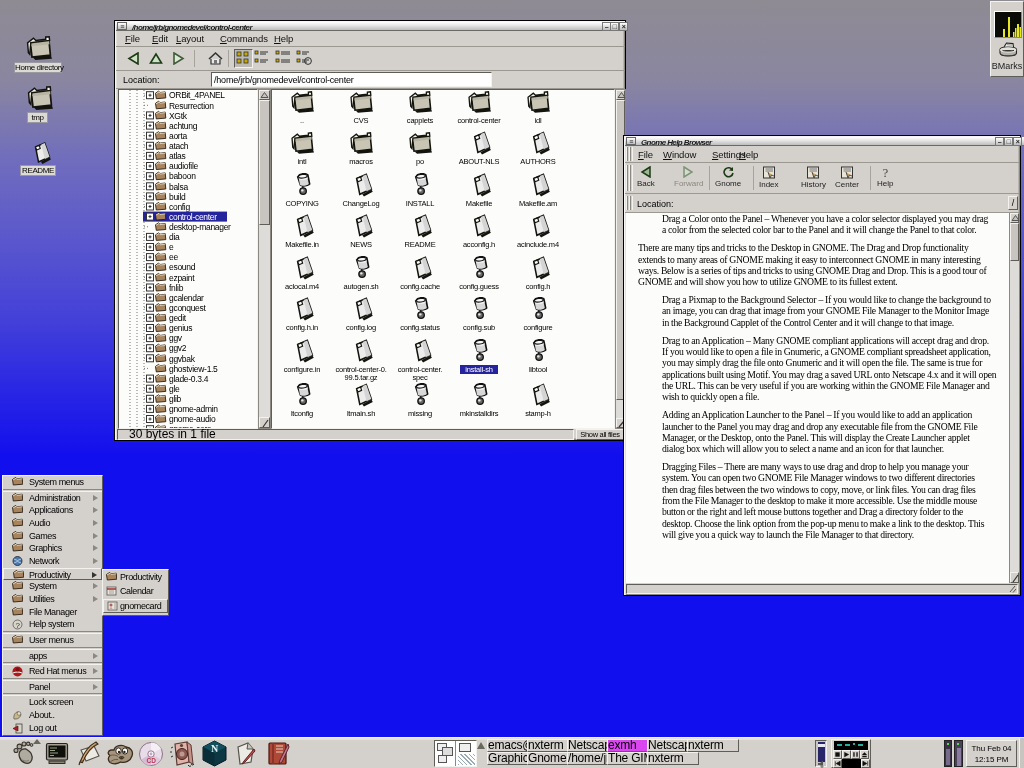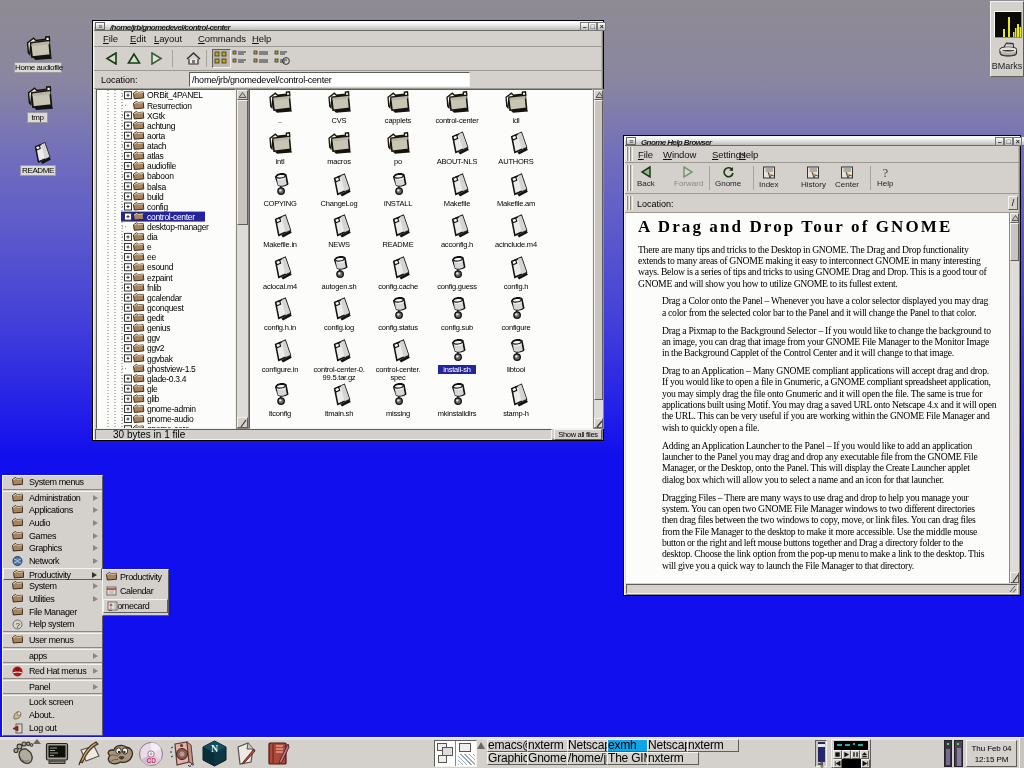--- a/index.html
+++ b/index.html
@@ -55,35 +55,35 @@
   <path d="M1 3 L4 1.2 L5 2.3 L10.2 1.8" fill="none" stroke="#e9dcc4" stroke-width="0.9"></path>
 </g>
 </defs>
 </svg>
 
 <div class="abs" style="left:22px;top:34px;width:32px;height:28px">
     <svg width="32" height="28" viewBox="0 0 22 21">
       <use href="#bigfolder"></use>
     </svg>
   </div>
-<div class="abs lbl" style="left:14px;top:62px;width:48px;text-align:center;background:#dcdad5;border:1px solid #9a98a0;padding:0">Home audiofile</div>
+<div class="abs lbl" style="left:14px;top:62px;width:48px;text-align:center;background:#dcdad5;border:1px solid #9a98a0;padding:0">Home directory</div>
 <div class="abs" style="left:23px;top:84px;width:32px;height:28px">
     <svg width="32" height="28" viewBox="0 0 22 21">
       <use href="#bigfolder"></use>
     </svg>
   </div>
 <div class="abs lbl" style="left:27px;top:112px;width:21px;text-align:center;background:#dcdad5;border:1px solid #9a98a0">tmp</div>
 <div class="abs" style="left:25px;top:140px;width:28px;height:26px">
     <svg width="28" height="26" viewBox="0 0 22 21">
       <use href="#bigpaper"></use>
     </svg>
   </div>
 <div class="abs lbl" style="left:20px;top:165px;width:36px;text-align:center;background:#dcdad5;border:1px solid #9a98a0">README</div>
 
-<div class="abs win" id="gmc" style="left:92px;top:20px;width:512px;height:421px">
+<div class="abs win" id="gmc" style="left:114px;top:20px;width:512px;height:421px">
   <div class="abs tb" style="left:1px;top:1px;width:509px;height:9px">
     <span class="abs" style="left:1px;top:0;width:10px;height:8px;background:linear-gradient(180deg,#fff,#c0c0c0);border:1px solid #666;font-style:normal;font-weight:bold;font-size:7px;line-height:7px;text-align:center">≡</span>
     <span style="position:absolute;left:16px;top:1px">/home/jrb/gnomedevel/control-center</span>
     <span class="tbtn" style="left:486px">–</span>
       <span class="tbtn" style="left:494px">□</span>
       <span class="tbtn" style="left:503px">×</span>
   </div>
   <div class="abs mbar" style="left:1px;top:10px;width:509px;height:16px;border-bottom:1px solid #9a9890;line-height:16px">
     <span class="abs" style="left:9px"><u>F</u>ile</span>
     <span class="abs" style="left:36px"><u>E</u>dit</span>
@@ -438,21 +438,21 @@
         </div>
       <div class="abs up" style="left:0px;top:10px;width:9px;height:300px;background:#c8c5c0"></div>
       <div class="abs up" style="left:0px;top:328px;width:9px;height:10px">
           <svg width="9" height="10" viewBox="0 0 9 10">
             <path d="M7 2 L2 8" stroke="#333" stroke-width="1.2"></path>
           </svg>
         </div>
     </div>
   </div>
   <div class="abs" style="left:1px;top:408px;width:509px;height:11px">
-    <div class="abs dn" style="left:1px;top:0;width:457px;height:11px;font-size:10px;line-height:9px;padding-left:17px">30 bytes in 1 file</div>
+    <div class="abs dn" style="left:1px;top:0;width:457px;height:11px;font-size:12px;line-height:9px;padding-left:11px">30 bytes in 1 file</div>
     <div class="abs up" style="left:460px;top:0;width:48px;height:11px;font-size:7.5px;letter-spacing:-0.3px;line-height:9px;text-align:center">Show all files</div>
   </div>
 </div>
 
 <div class="abs win" id="help" style="left:623px;top:135px;width:398px;height:461px">
   <div class="abs tb" style="left:1px;top:1px;width:470px;height:9px">
     <span class="abs" style="left:1px;top:0;width:10px;height:8px;background:linear-gradient(180deg,#fff,#c0c0c0);border:1px solid #666;font-style:normal;font-weight:bold;font-size:7px;line-height:7px;text-align:center">≡</span>
     <span style="position:absolute;left:16px;top:1px">Gnome Help Browser</span>
     <span class="tbtn" style="left:370px">–</span>
       <span class="tbtn" style="left:379px">□</span>
@@ -498,23 +498,22 @@
     <div class="abs tbic" style="left:252px"><svg width="13" height="12" viewBox="0 0 13 12">
           <text x="6.5" y="11" font-size="13" text-anchor="middle" fill="#444" font-family="Liberation Serif,serif">?</text>
         </svg><span>Help</span></div>
   </div>
   <div class="abs" style="left:1px;top:58px;width:394px;height:19px;border-bottom:1px solid #9a9890">
     <div class="abs grip" style="left:1px;top:2px;width:7px;height:14px"></div>
     <span class="abs" style="left:12px;top:5px;font-size:9px">Location:</span>
     <div class="abs up" style="left:383px;top:2px;width:10px;height:14px;font-size:9px;text-align:center;line-height:13px">/</div>
   </div>
   <div class="abs white" id="helpbody" style="left:2px;top:77px;width:383px;height:370px;font-family:'Liberation Serif',serif;color:#000;overflow:hidden">
-    <h1 style="font-size:17px;line-height:15px;margin:6px 0 9.5px 12px;letter-spacing:2.1px">A Drag and Drop Tour of GNOME</h1>
+    <div class="hp" style="margin-left:36px">Drag a Color onto the Panel – Whenever you have a color selector displayed you may drag<br>a color from the selected color bar to the Panel and it will change the Panel to that color.</div>
     <div class="hp" style="margin-left:12px">There are many tips and tricks to the Desktop in GNOME. The Drag and Drop functionality<br>extends to many areas of GNOME making it easy to interconnect GNOME in many interesting<br>ways. Below is a series of tips and tricks to using GNOME Drag and Drop. This is a good tour of<br>GNOME and will show you how to utilize GNOME to its fullest extent.</div>
-    <div class="hp" style="margin-left:36px">Drag a Color onto the Panel – Whenever you have a color selector displayed you may drag<br>a color from the selected color bar to the Panel and it will change the Panel to that color.</div>
     <div class="hp" style="margin-left:36px">Drag a Pixmap to the Background Selector – If you would like to change the background to<br>an image, you can drag that image from your GNOME File Manager to the Monitor Image<br>in the Background Capplet of the Control Center and it will change to that image.</div>
     <div class="hp" style="margin-left:36px">Drag to an Application – Many GNOME compliant applications will accept drag and drop.<br>If you would like to open a file in Gnumeric, a GNOME compliant spreadsheet application,<br>you may simply drag the file onto Gnumeric and it will open the file. The same is true for<br>applications built using Motif. You may drag a saved URL onto Netscape 4.x and it will open<br>the URL. This can be very useful if you are working within the GNOME File Manager and<br>wish to quickly open a file.</div>
     <div class="hp" style="margin-left:36px">Adding an Application Launcher to the Panel – If you would like to add an application<br>launcher to the Panel you may drag and drop any executable file from the GNOME File<br>Manager, or the Desktop, onto the Panel. This will display the Create Launcher applet<br>dialog box which will allow you to select a name and an icon for that launcher.</div>
     <div class="hp" style="margin-left:36px">Dragging Files – There are many ways to use drag and drop to help you manage your<br>system. You can open two GNOME File Manager windows to two different directories<br>then drag files between the two windows to copy, move, or link files. You can drag files<br>from the File Manager to the desktop to make it more accessible. Use the middle mouse<br>button or the right and left mouse buttons together and Drag a directory folder to the<br>desktop. Choose the link option from the pop-up menu to make a link to the desktop. This<br>will give you a quick way to launch the File Manager to that directory.</div>
   </div>
   <div class="abs" id="helpsb" style="left:385px;top:77px;width:10px;height:370px;background:#dedcd8;border-left:1px solid #8a8880">
     <div class="abs up" style="left:0px;top:0px;width:9px;height:10px">
         <svg width="9" height="8" viewBox="0 0 9 8">
           <path d="M4.5 1.5 L1 6.5 L8 6.5 Z" fill="#c4c2bc" stroke="#555" stroke-width="1"></path>
         </svg>
@@ -600,21 +599,21 @@
 </div>
 <div class="abs up" id="submenu" style="left:102px;top:569px;width:67px;height:47px;padding-top:1px">
   <div class="mi" style="height:14px"><svg width="11" height="9" viewBox="0 0 11 9">
         <use href="#minifolder"></use>
       </svg>Productivity</div>
   <div class="mi" style="height:14px"><svg width="11" height="10" viewBox="0 0 11 10">
         <rect x="1" y="1" width="9" height="8" fill="#e8e4d8" stroke="#555" stroke-width="0.8"></rect>
         <path d="M1 3 H10" stroke="#a03030" stroke-width="1.5"></path>
         <path d="M3 5 H8 M3 7 H8" stroke="#888" stroke-width="0.7"></path>
       </svg>Calendar</div>
-  <div class="mi up" style="height:14px;padding-left:4px"><svg width="11" height="10" viewBox="0 0 11 10">
+  <div class="mi up" style="height:14px;padding-left:16px"><svg width="11" height="10" viewBox="0 0 11 10">
         <rect x="1" y="1" width="9" height="8" fill="#e8e4d8" stroke="#555" stroke-width="0.8"></rect>
         <circle cx="4" cy="4" r="1.5" fill="#b06060"></circle>
         <path d="M2.5 7.5 Q4 5.5 5.5 7.5" fill="#b06060"></path>
         <path d="M7 3 H9 M7 5 H9 M7 7 H9" stroke="#888" stroke-width="0.7"></path>
       </svg>gnomecard</div>
 </div>
 
 <div class="abs" id="panel" style="left:0;top:737px;width:1024px;height:31px;background:#d4d1cc;border-top:1px solid #f4f2ee;box-shadow:inset 0 2px 0 #e4e2dd">
   <svg class="abs" style="left:12px;top:2px" width="27" height="27" viewBox="0 0 27 27">
       <path d="M14 9 C9 8 6 12 7.5 17 C9 22.5 15 25 18.5 22 C21.5 19 20 13.5 17.5 11.5 C16 10.5 15 9.5 14 9 Z" fill="#b0aba0" stroke="#3a352c" stroke-width="1.3"></path>
@@ -695,21 +694,21 @@
       <div class="abs" style="left:1px;top:13px;width:17px;height:11px;background:repeating-linear-gradient(45deg,#9ab 0 1px,#fff 1px 3px)"></div>
     </div>
   </div>
   <div class="abs" style="left:477px;top:2px;width:9px;height:27px">
     <div class="abs" style="left:0;top:2px;width:0;height:0;border-bottom:7px solid #6a675f;border-left:4.5px solid transparent;border-right:4.5px solid transparent"></div>
   </div>
   <div id="tasks" style="position:absolute;left:487px;top:1px;width:238px;height:27px">
     <div class="task" style="left:0;top:0">emacs@...</div>
     <div class="task" style="left:40px;top:0">nxterm</div>
     <div class="task" style="left:80px;top:0">Netscap...</div>
-    <div class="task dn" style="left:120px;top:0;background:#0ea5e9">exmh</div>
+    <div class="task dn" style="left:120px;top:0;background:#d946ef">exmh</div>
     <div class="task" style="left:160px;top:0">Netscap...</div>
     <div class="task" style="left:200px;top:0">nxterm</div>
     <div class="task" style="left:0;top:13px">Graphics ...</div>
     <div class="task" style="left:40px;top:13px">Gnome ...</div>
     <div class="task" style="left:80px;top:13px">/home/jr...</div>
     <div class="task" style="left:120px;top:13px">The GIMP</div>
     <div class="task" style="left:160px;top:13px">nxterm</div>
   </div>
   <div class="abs dn" style="left:815px;top:2px;width:12px;height:27px;background:#c8c5c0">
     <div class="abs" style="left:2px;top:1px;width:7px;height:20px;background:#262668"></div>

